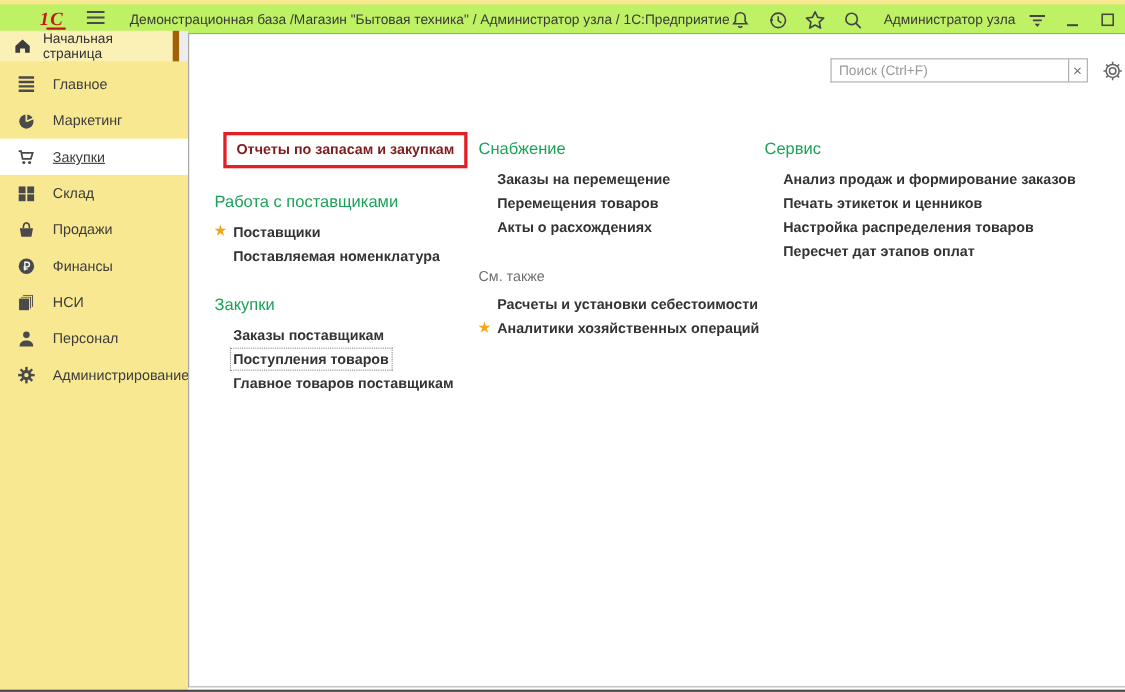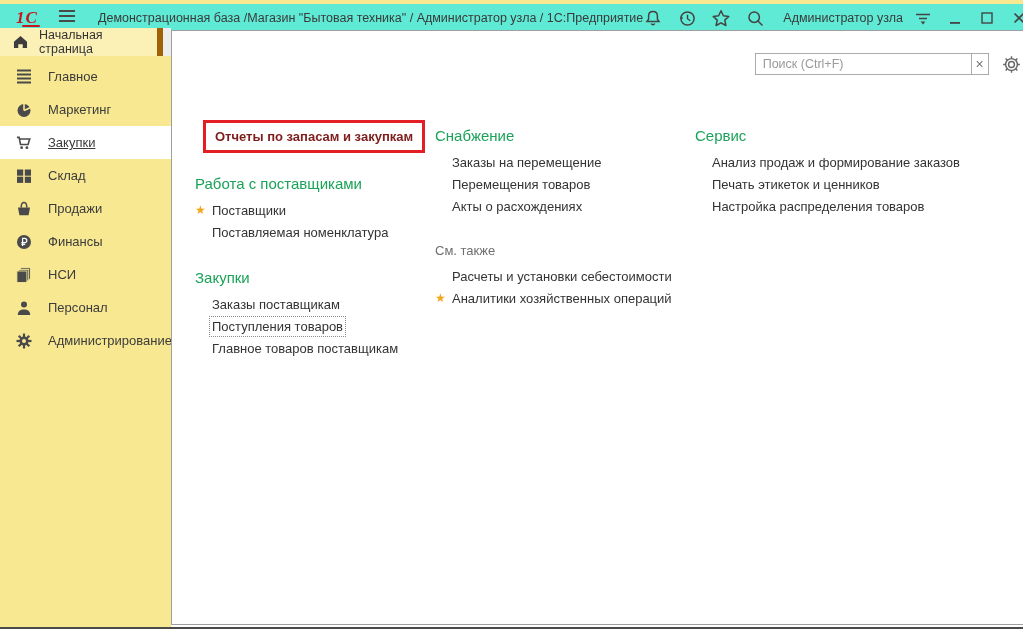--- a/index.html
+++ b/index.html
@@ -5,21 +5,21 @@
   * { margin:0; padding:0; box-sizing:border-box; }
   body { font-family:"Liberation Sans", sans-serif; background:#888; }
   #screen{
     position:relative; width:1023px; height:629px; overflow:hidden;
     background:#f8e892; 
   }
 
   
   .titlebar{
     position:absolute; left:0; top:4px; width:1023px; height:28px;
-    display:flex; align-items:center; background:#5eead4;
+    display:flex; align-items:center; background:#bef264;padding-left:20px;
   }
   .tb-left{ display:flex; align-items:center; }
   .logo{ position:relative; margin-left:10px; width:34px; text-align:center; }
   .logo-text{
     color:#c8141c; font-weight:bold; font-style:italic; font-size:17px;
     font-family:"Liberation Serif", serif; letter-spacing:1px;
   }
   .logo-swash{ position:absolute; left:12px; bottom:1px; width:18px; height:2px; background:#c8141c; border-radius:2px; }
   .tb-menu{ margin-left:14px; display:flex; align-items:center; cursor:pointer; }
   .tb-title{ margin-left:22px; font-size:12.5px; color:#3a3a3a; white-space:nowrap; }
@@ -85,21 +85,21 @@
   }
   .featured-link{ font-size:13px; font-weight:bold; color:#7f1d1d; cursor:pointer; white-space:nowrap; }
 
   .section{ margin-top:0; }
   .sec-gap{ margin-top:22px; }
   .sec-gap2{ margin-top:26px; }
   .sec-h{ font-size:15px; height:18px; line-height:18px; white-space:nowrap; }
   .sec-h.green{ color:#1ba259; }
   .sec-h.gray{ color:#6f6f6f; font-size:13px; height:16px; line-height:16px; }
   .sec-items{ margin-top:6px; }
-  .fn-row{ position:relative; height:22px; display:flex; align-items:center; padding-left:17px; }
+  .fn-row{ position:relative; height:22px; display:flex; align-items:center; padding-left:17px;font-weight:bold; }
   .fn-link{ font-size:13px; color:#333; cursor:pointer; white-space:nowrap; }
   .fn-row .star{
     position:absolute; left:0; top:50%; transform:translateY(-50%);
     color:#f2a71b; font-size:12px; line-height:12px;
   }
   .fn-row.focused .fn-link{ outline:1px dotted #8a8a8a; outline-offset:2px; }
 </style>
 </head>
 <body>
 
@@ -372,20 +372,23 @@
         <div class="sec-items">
           <div class="fn-row">
             <a class="fn-link">Анализ продаж и формирование заказов</a>
           </div>
           <div class="fn-row">
             <a class="fn-link">Печать этикеток и ценников</a>
           </div>
           <div class="fn-row">
             <a class="fn-link">Настройка распределения товаров</a>
           </div>
+          <div class="fn-row">
+            <a class="fn-link">Пересчет дат этапов оплат</a>
+          </div>
         </div>
       </div>
     </div>
 
   </main>
 
   <div class="below-panel"></div>
   <div class="window-edge"></div>
 </div>
 

